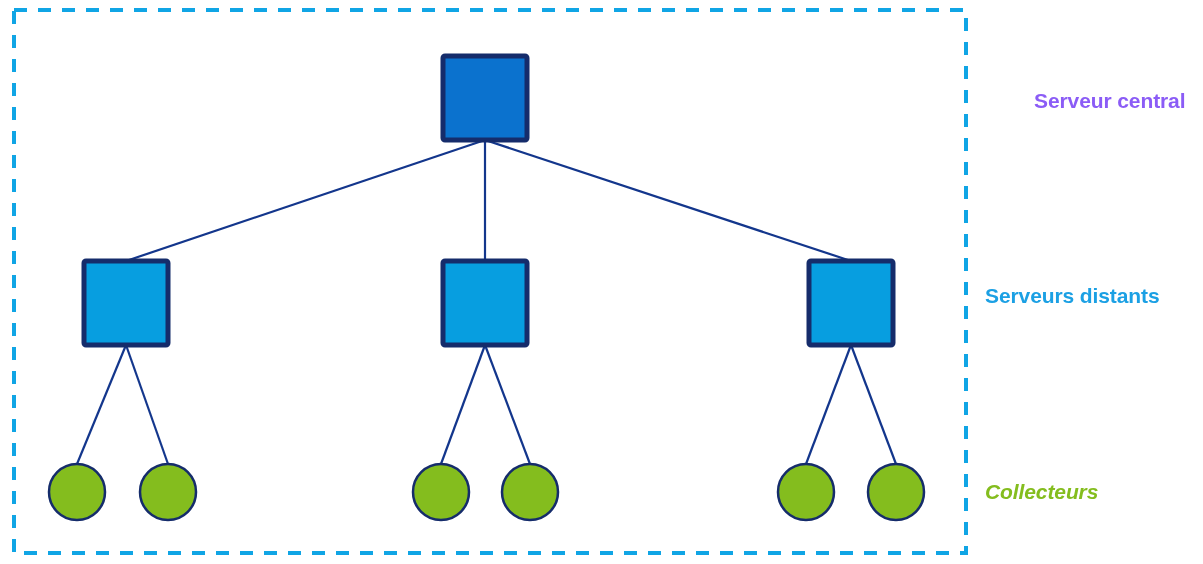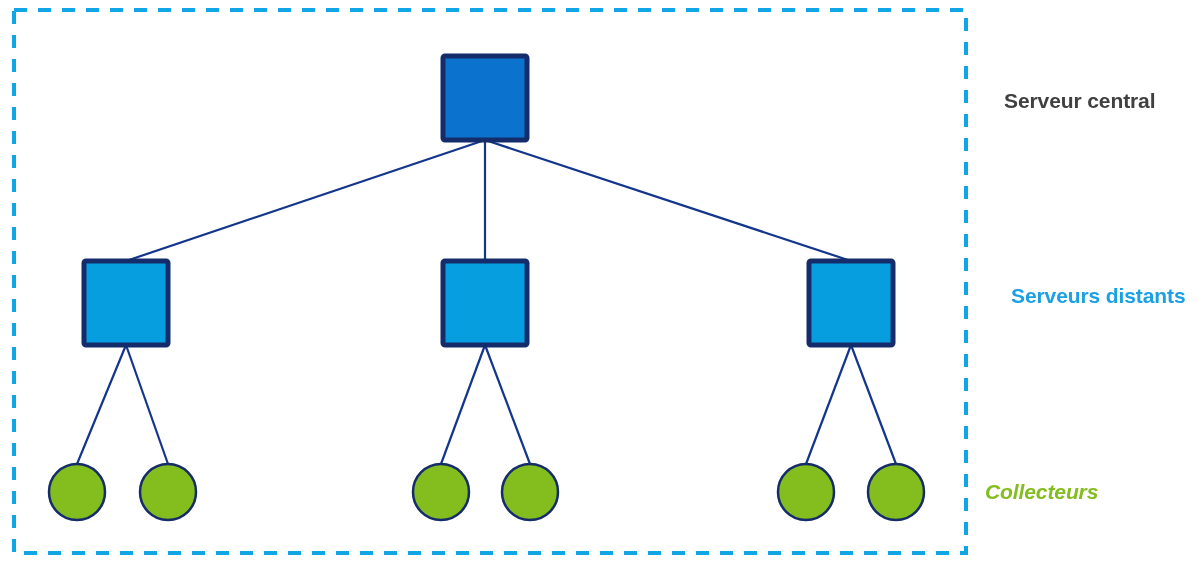--- a/index.html
+++ b/index.html
@@ -63,18 +63,18 @@
         <circle cx="77" cy="492" r="28" fill="#84BD1E" stroke="#152C6B" stroke-width="2.5"></circle>
         <circle cx="168" cy="492" r="28" fill="#84BD1E" stroke="#152C6B" stroke-width="2.5"></circle>
         <circle cx="441" cy="492" r="28" fill="#84BD1E" stroke="#152C6B" stroke-width="2.5"></circle>
         <circle cx="530" cy="492" r="28" fill="#84BD1E" stroke="#152C6B" stroke-width="2.5"></circle>
         <circle cx="806" cy="492" r="28" fill="#84BD1E" stroke="#152C6B" stroke-width="2.5"></circle>
         <circle cx="896" cy="492" r="28" fill="#84BD1E" stroke="#152C6B" stroke-width="2.5"></circle>
       </g>
   </svg>
 
   <div id="labels-layer">
-      <div class="tier-label" style="left: 1004px; top: 100px; color: #404040;">Serveur central</div>
-      <div class="tier-label" style="left: 1011px; top: 295px; color: rgb(27, 160, 228);">Serveurs distants</div>
+      <div class="tier-label" style="left: 1034px; top: 100px; color: #8b5cf6;">Serveur central</div>
+      <div class="tier-label" style="left: 985px; top: 295px; color: rgb(27, 160, 228);">Serveurs distants</div>
       <div class="tier-label" style="left: 985px; top: 491px; color: rgb(132, 189, 30); font-style: italic;">Collecteurs</div>
     </div>
 
 </div>
 
 </body></html>

